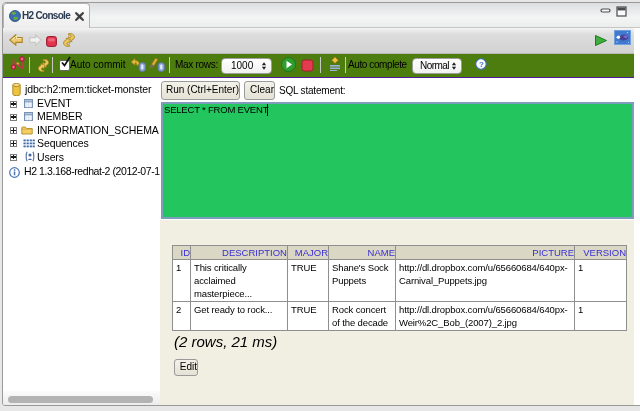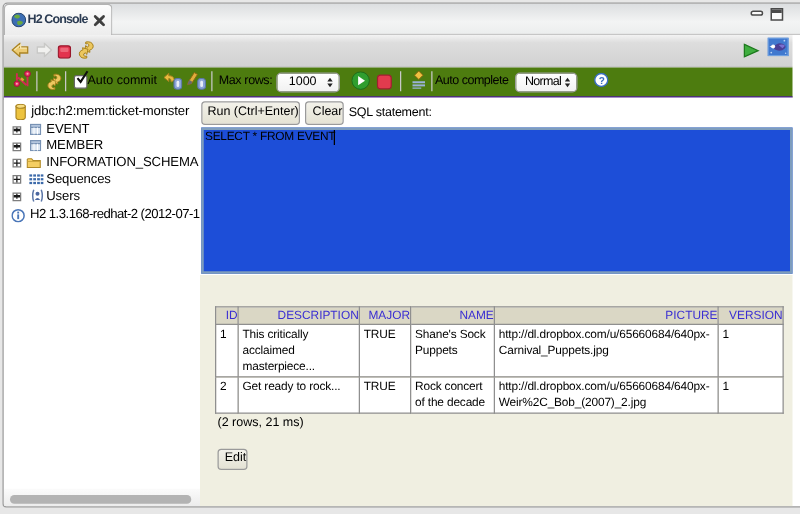--- a/index.html
+++ b/index.html
@@ -21,28 +21,28 @@
   .updown{position:absolute;right:4px;top:2px;width:6px;height:10px;}
   #tree{position:absolute;left:0;top:75px;width:157px;height:313px;background:#fff;overflow:hidden;}
   .trow{position:absolute;height:13px;font-size:10.5px;letter-spacing:-0.1px;color:#000;white-space:nowrap;}
   .plus{position:absolute;left:7px;width:5px;height:5px;background:#fff;border:1px solid #7e7e7e;}
   .plus:before{content:"";position:absolute;left:0.2px;top:1.9px;width:4.6px;height:1.2px;background:#1a1a1a;}
   .plus:after{content:"";position:absolute;left:1.9px;top:0.2px;width:1.2px;height:4.6px;background:#1a1a1a;}
   #hscroll{position:absolute;left:0;top:388px;width:157px;height:14px;background:linear-gradient(#fbfbfb,#ececec);}
   #hthumb{position:absolute;left:5px;top:5px;width:145px;height:7px;border-radius:4px;background:#b3b3b3;}
   #query{position:absolute;left:157px;top:75px;width:477px;height:142px;background:#fff;}
   .btn{position:absolute;background:linear-gradient(#f3f2ea,#e4e2d4);border:1px solid #9a9a9a;border-radius:3px;font-size:10px;color:#000;text-align:right;font-family:"Liberation Sans",sans-serif;padding:0;}
-  #sqlarea{position:absolute;left:1px;top:24px;width:469px;height:113px;border:2px solid #7e9dbd;background:#1d4ed8;}
+  #sqlarea{position:absolute;left:1px;top:24px;width:469px;height:113px;border:2px solid #7e9dbd;background:#22c55e;}
   #sqltext{position:absolute;left:1px;top:0px;font-size:9.5px;letter-spacing:-0.2px;color:#000;}
   #results{position:absolute;left:157px;top:217px;width:474px;height:185px;background:#f0efe1;font-size:10px;}
   #rtitle{position:absolute;left:14px;top:8px;font-size:9.5px;letter-spacing:-0.1px;color:#000;}
   table{border-collapse:collapse;position:absolute;left:12px;top:25px;table-layout:fixed;}
   th{background:#dad7c5;color:#3a2ed2;font-weight:normal;text-align:right;font-size:9.5px;line-height:11px;padding:1px 0 1px 3px;border:1px solid #8f8f8f;overflow:hidden;}
   td{background:#fff;font-size:9.5px;letter-spacing:-0.12px;line-height:13px;color:#000;padding:1px 0 1px 3px;vertical-align:top;border:1px solid #8f8f8f;overflow:hidden;white-space:nowrap;}
-  #rows-info{position:absolute;left:14px;top:113px;font-size:10px;color:#000;}
+  #rows-info{position:absolute;left:14px;top:113px;font-size:15px;color:#000;font-style:italic;}
   #editbtn{left:14px;top:139px;width:22px;height:15px;line-height:14px;}
 </style>
 </head>
 <body>
 <div id="page">
   <div id="view">
     <div id="tabbar"></div>
     <div id="tab">
       <svg class="abs" style="left:5px;top:6px" width="12" height="12" viewBox="0 0 12 12">
         <circle cx="6" cy="6" r="5.6" fill="#3c6eb4"></circle>

